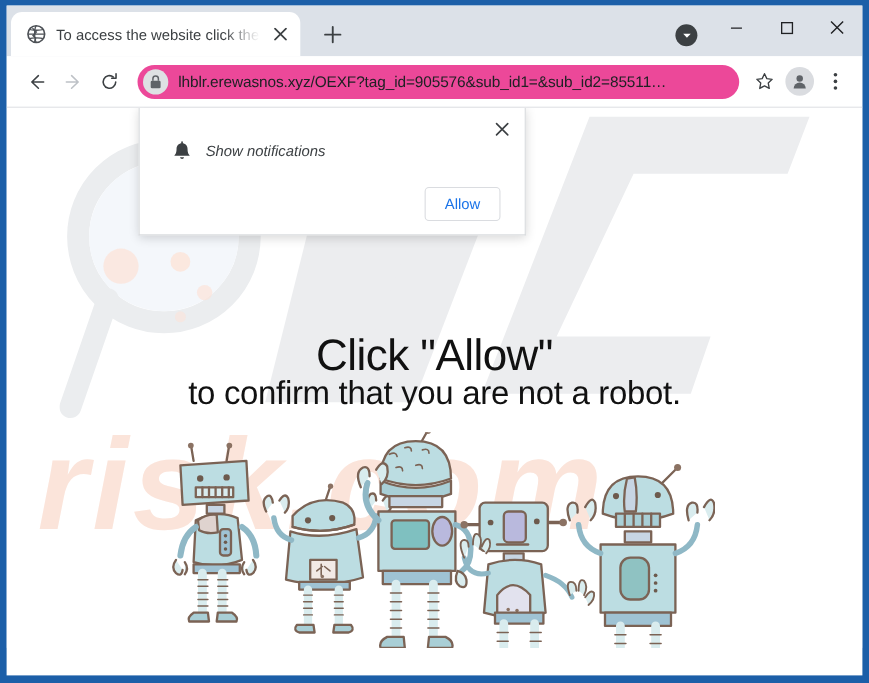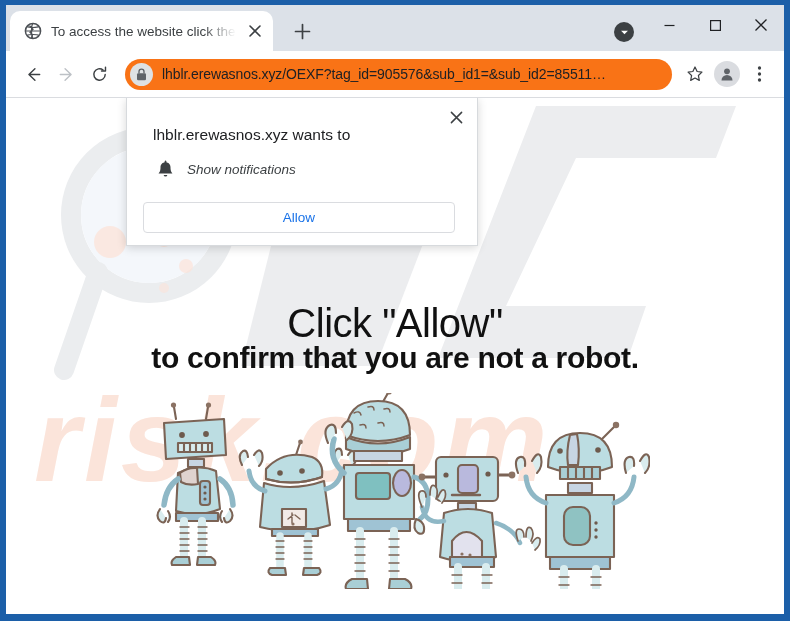--- a/index.html
+++ b/index.html
@@ -109,21 +109,21 @@
     width: 31px; height: 31px;
     display: flex; align-items: center; justify-content: center;
     border-radius: 50%;
     color: #3c4043;
     flex: 0 0 31px;
   }
   .navbtn.disabled { color: #bdc1c6; }
   .omnibox {
     flex: 1 1 auto;
     height: 31px;
-    background: #f97316;
+    background: #ec4899;
     border-radius: 16px;
     display: flex;
     align-items: center;
     margin-left: 8px;
     padding: 0 4px 0 5px;
     overflow: hidden;
     justify-content: center;
   }
   .lock-chip {
     width: 23px; height: 23px;
@@ -189,21 +189,21 @@
     color: #111;
     letter-spacing: -0.5px;
     white-space: nowrap;
   }
   .page-sub {
     position: absolute;
     left: 0; right: 0;
     top: 243px;
     text-align: center;
     font-size: 30px;
-    font-weight: 700;
+    font-weight: 400;
     color: #111;
     letter-spacing: -0.3px;
     white-space: nowrap;
   }
   .robots {
     position: absolute;
     left: 50%;
     transform: translateX(-50%);
     top: 295px;
     width: 510px;
@@ -243,21 +243,20 @@
     padding: 16px 0 0 14px;
   }
   .perm-bell { width: 17px; height: 19px; color: #3c4043; flex: 0 0 17px; }
   .perm-label { font-size: 13.5px; color: #3c4043; font-style: italic; }
   .perm-actions {
     display: flex;
     justify-content: flex-end;
     gap: 10px;
     padding-top: 23px;
     padding-right: 6px;
-    flex-direction: column;
   }
   .perm-btn {
     min-width: 69px;
     height: 31px;
     border: 1px solid #dadce0;
     border-radius: 4px;
     background: #ffffff;
     color: #1a73e8;
     font-size: 13.5px;
     font-family: "Liberation Sans", sans-serif;
@@ -537,21 +536,20 @@
         </g>
       </svg>
     </div>
 
     <div class="perm">
       <div class="perm-close">
         <svg width="13" height="13" viewBox="0 0 13 13">
           <path d="M1.4 1.4 L11.6 11.6 M11.6 1.4 L1.4 11.6" stroke="currentColor" stroke-width="1.5" stroke-linecap="round"></path>
         </svg>
       </div>
-      <div class="perm-title">lhblr.erewasnos.xyz wants to</div>
       <div class="perm-row">
         <span class="perm-bell">
           <svg width="17" height="19" viewBox="0 0 17 19">
             <path d="M8.5 2.2 c-3 0 -5 2.2 -5 5.2 0 4 -1.4 5.2 -2 6.1 h14 c-0.6 -0.9 -2 -2.1 -2 -6.1 0 -3 -2 -5.2 -5 -5.2 z" fill="#3c4043"></path>
             <path d="M8.5 1.2 v1.3" stroke="#3c4043" stroke-width="1.5" stroke-linecap="round"></path>
             <path d="M6.6 15 a1.95 1.95 0 0 0 3.8 0 z" fill="#3c4043"></path>
           </svg>
         </span>
         <span class="perm-label">Show notifications</span>
       </div>

